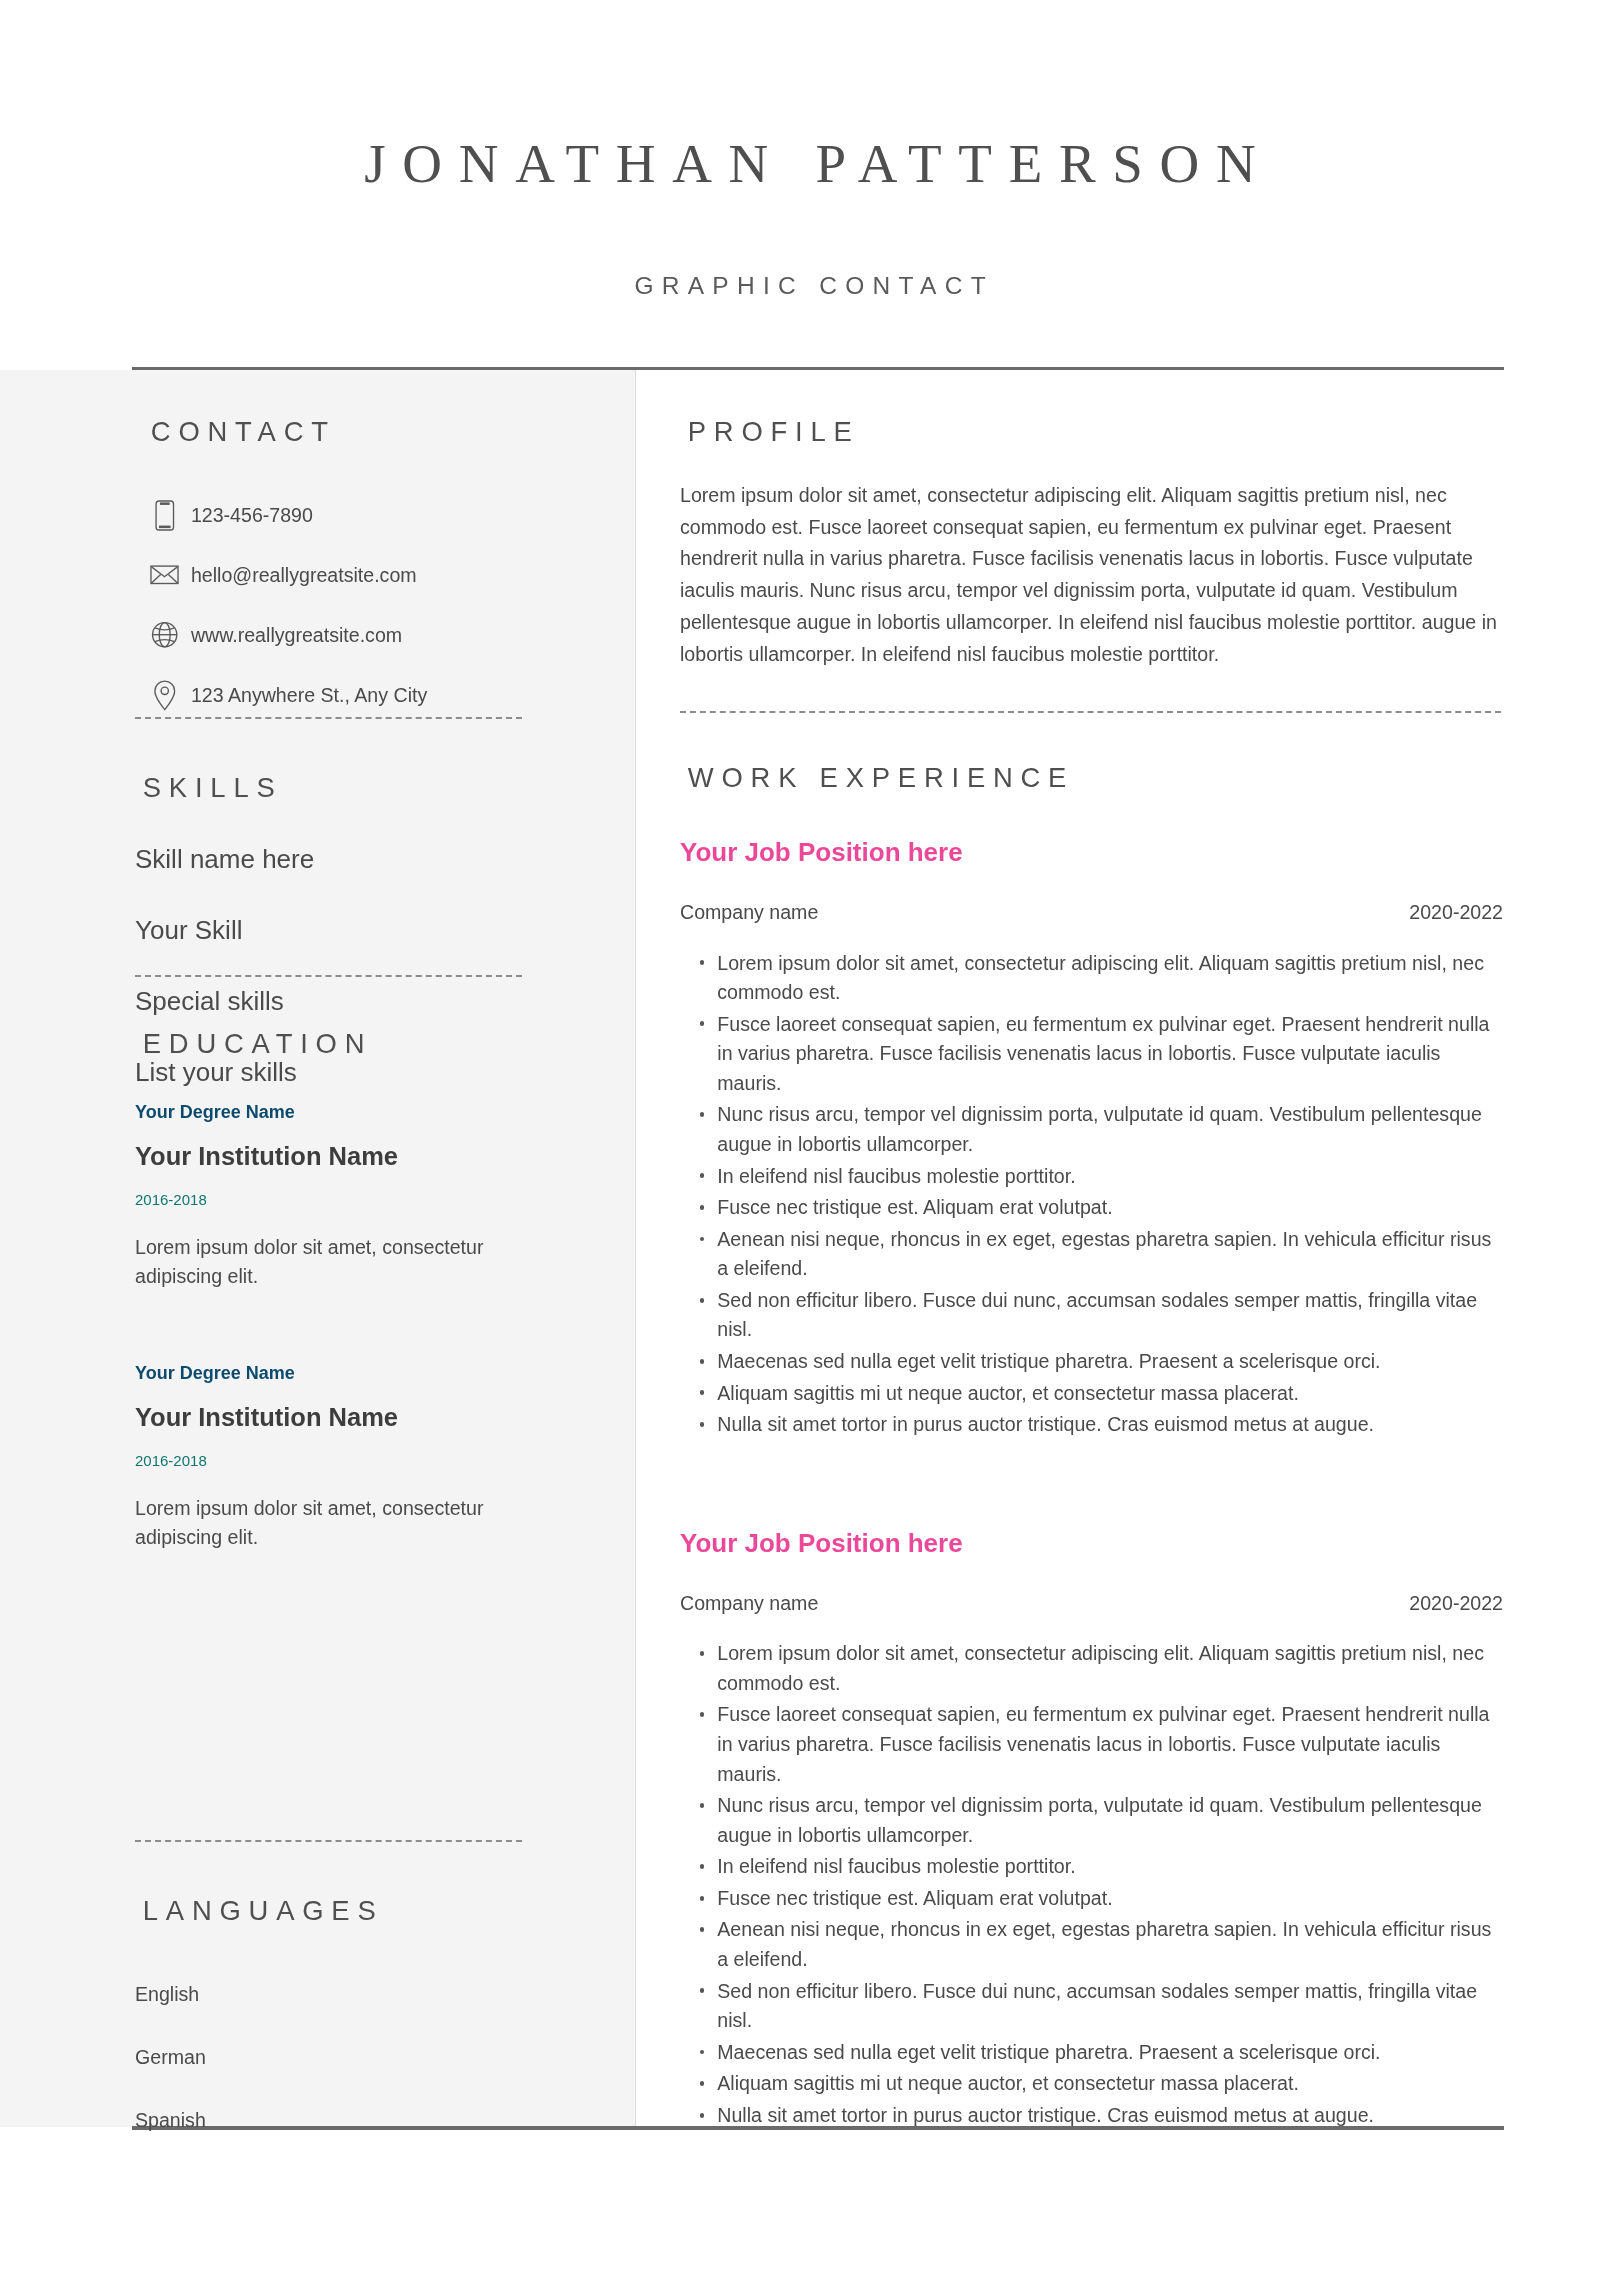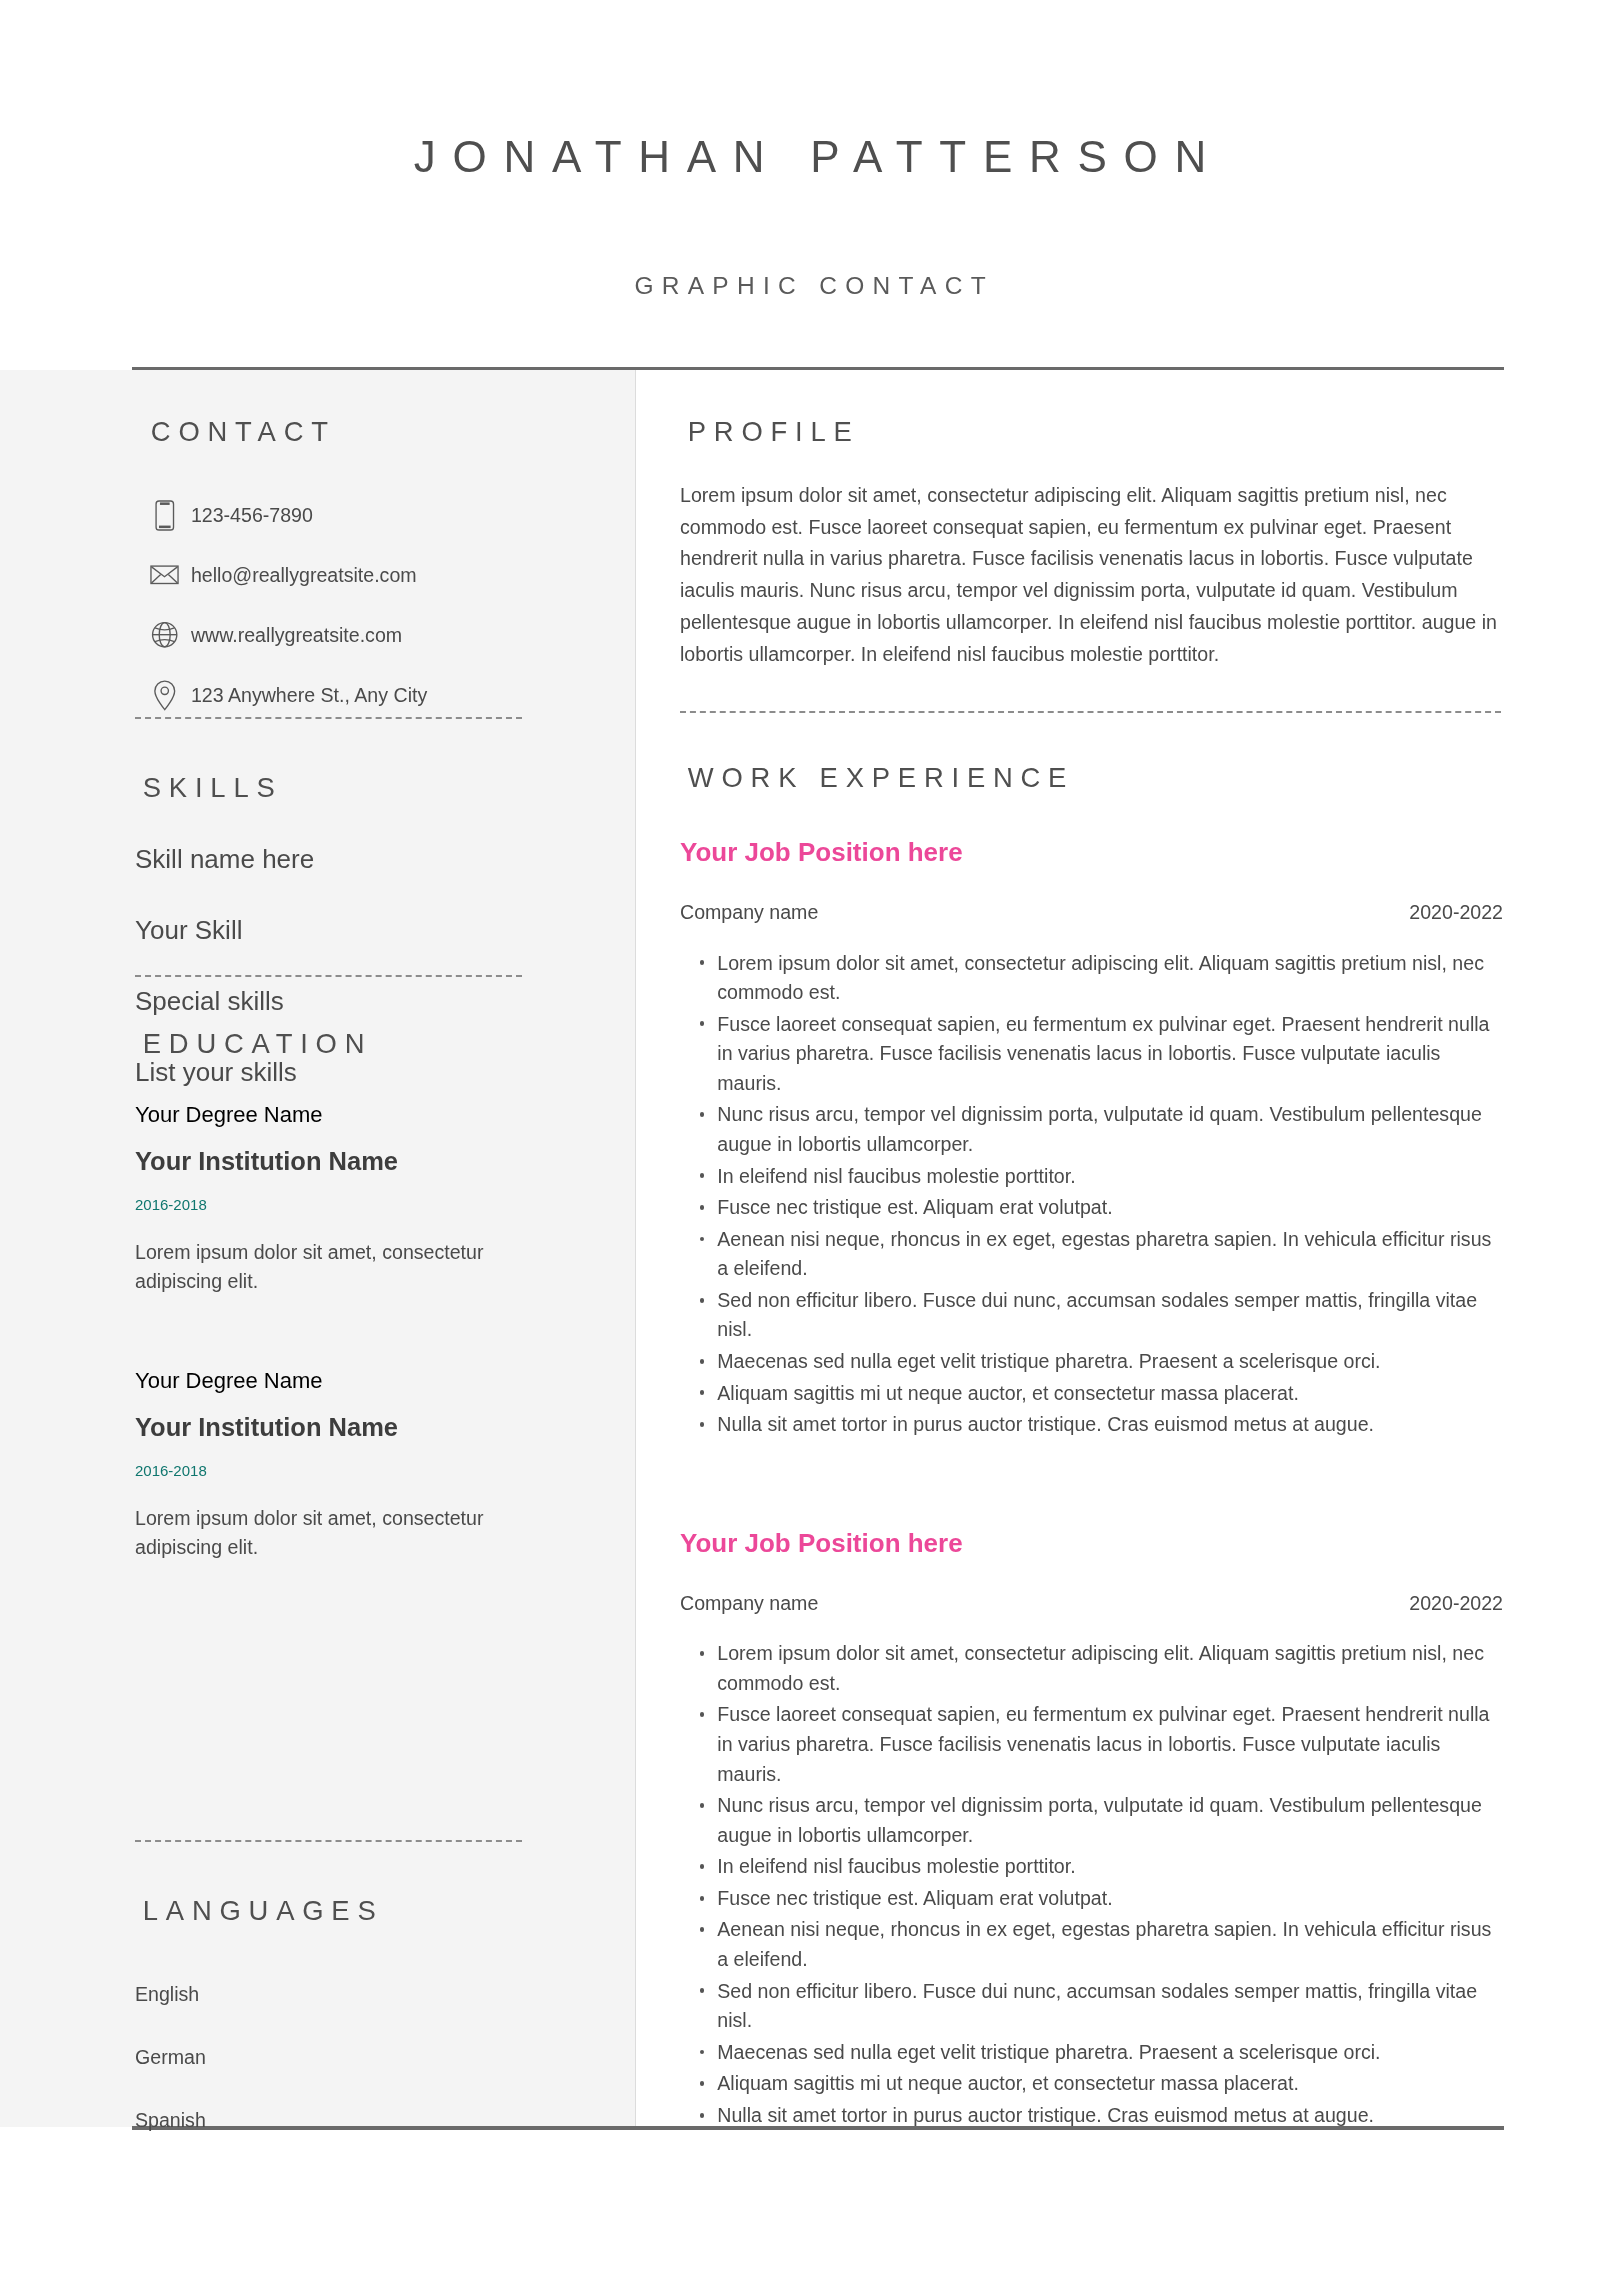--- a/index.html
+++ b/index.html
@@ -27,26 +27,27 @@
     left: 0; top: 0;
     width: 1620px;
     height: 368px;
     background: #ffffff;
   }
   .name {
     position: absolute;
     left: 0; top: 132px;
     width: 1620px;
     text-align: center;
-    font-size: 44px;
+    font-size: 55px;
     font-weight: 400;
     letter-spacing: 16.7px;
     color: #4f4f4f;
     text-indent: 16.7px;
     white-space: nowrap;
+    font-family: Liberation Serif, serif;
   }
   .role {
     position: absolute;
     left: 0; top: 272px;
     width: 1620px;
     text-align: center;
     font-size: 24.5px;
     font-weight: 400;
     letter-spacing: 8.3px;
     color: #5a5a5a;
@@ -137,23 +138,23 @@
     color: #4a4a4a;
     margin-top: 40px;
   }
   .skills-block .skill-item:first-of-type { margin-top: 37px; }
 
   
   .edu-block { position: absolute; left: 0; top: 658px; width: 461px; }
   .edu-entry { margin-top: 42px; }
   .edu-entry.second { margin-top: 72px; }
   .edu-degree {
-    font-size: 22px;
-    font-weight: normal;
-    color: #000000;
+    font-size: 18px;
+    font-weight: bold;
+    color: #0c4a6e;
   }
   .edu-inst {
     font-size: 25.5px;
     font-weight: bold;
     color: #3d3d3d;
     margin-top: 19px;
   }
   .edu-years {
     font-size: 15px;
     color: #0f766e;

